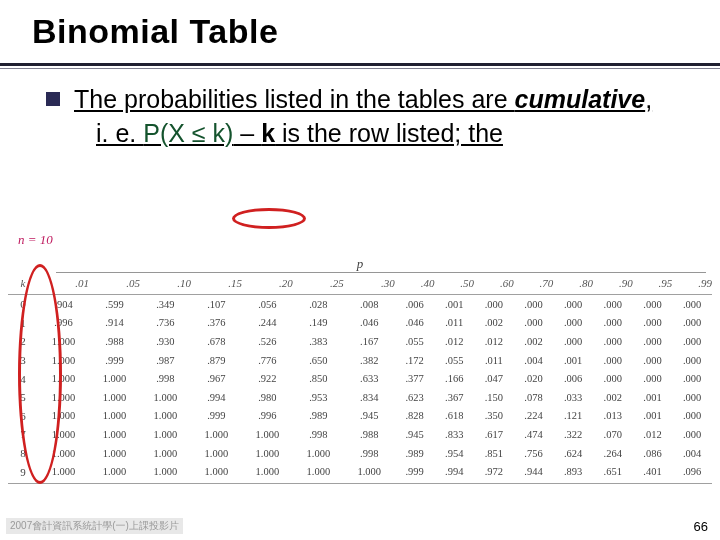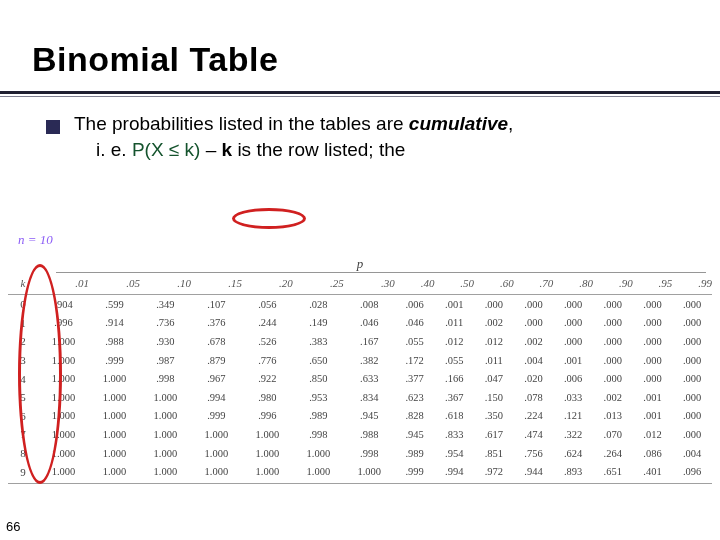--- a/index.html
+++ b/index.html
@@ -6,21 +6,20 @@
   body {
     width: 720px;
     height: 540px;
     background: #ffffff;
     font-family: Arial, "Helvetica Neue", Helvetica, sans-serif;
     position: relative;
     overflow: hidden;
   }
   .title-area {
     padding: 12px 0 6px 32px;
-    margin-top: 28px;
   }
   .title {
     font-size: 34px;
     font-weight: bold;
     color: #000;
     letter-spacing: 0.5px;
   }
   .double-rule {
     margin-top: 6px;
   }
@@ -41,23 +40,24 @@
     gap: 14px;
   }
   .bullet-sq {
     width: 14px;
     height: 14px;
     background: #2a2a55;
     margin-top: 9px;
     flex: 0 0 14px;
   }
   .body-text {
-    font-size: 19px;
+    font-size: 25px;
     color: #000;
     line-height: 1.35;
+    text-decoration: underline;
   }
   .em-cumul {
     font-style: italic;
     font-weight: bold;
   }
   .indent-line {
     padding-left: 22px;
   }
   .math-blue { color: #14532d; }
   .bold { font-weight: bold; }
@@ -67,21 +67,21 @@
     left: 8px;
     right: 8px;
     top: 232px;
     font-family: "Times New Roman", Times, serif;
     color: #333;
   }
   .n-label {
     font-size: 13px;
     font-style: italic;
     padding: 0 0 8px 10px;
-    color: #8b5cf6;
+    color: #be185d;
   }
   .p-label-row {
     text-align: center;
     font-size: 13px;
     font-style: italic;
     color: #444;
     padding-bottom: 2px;
     position: relative;
   }
   .p-rule {
@@ -400,14 +400,15 @@
           <td>.096</td>
         </tr>
       </tbody>
   </table>
 </div>
 
 <div class="red-oval-1"></div>
 <div class="red-oval-2"></div>
 
 <div class="footer">
+  <div class="footer-left">2007會計資訊系統計學(一)上課投影片</div>
   <div class="footer-right">66</div>
 </div>
 
 </body></html>

